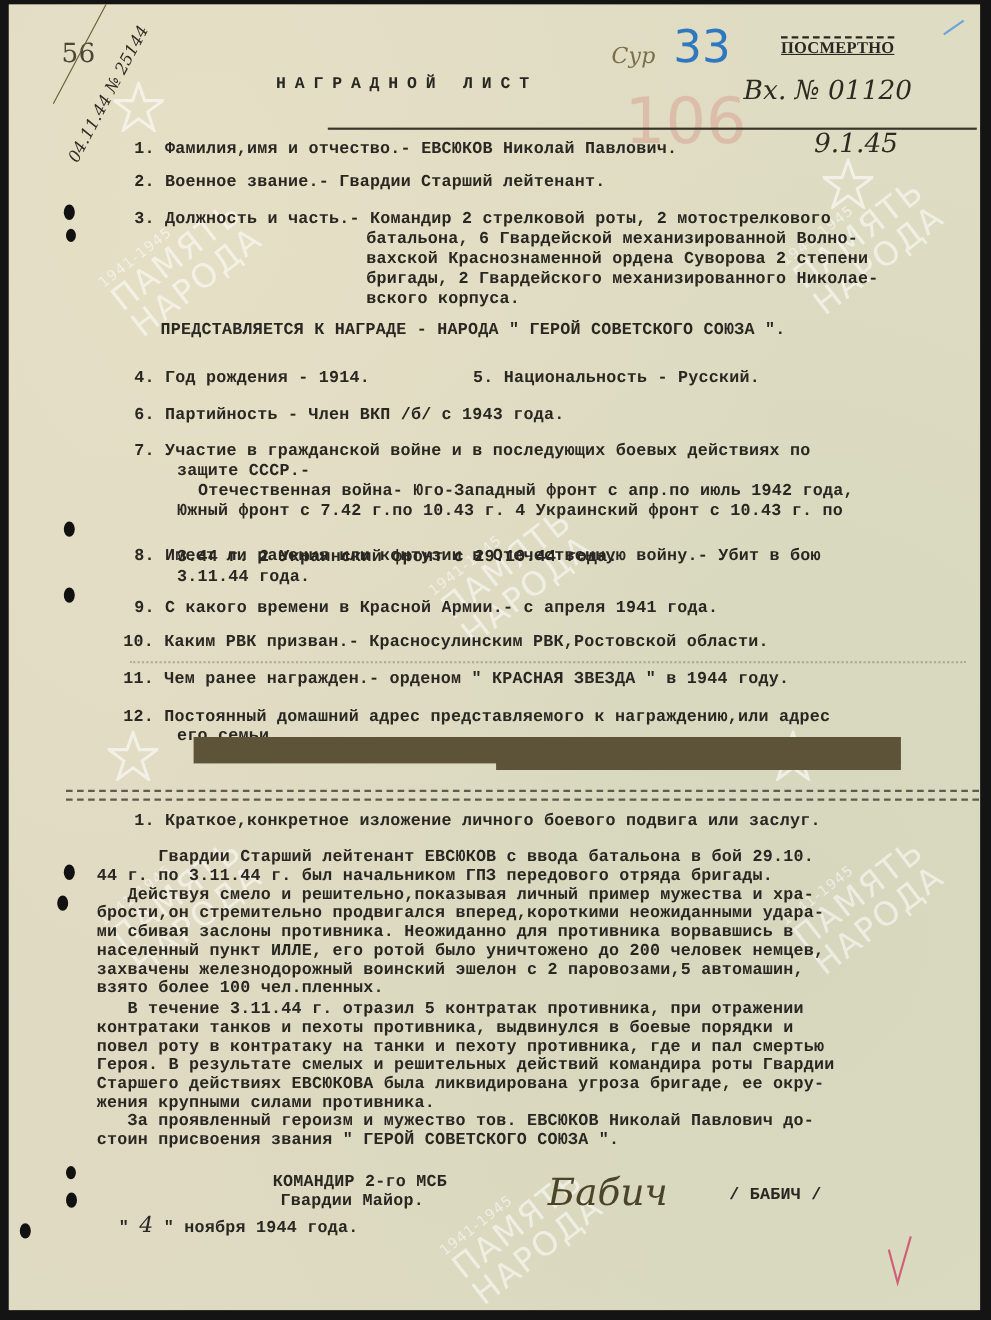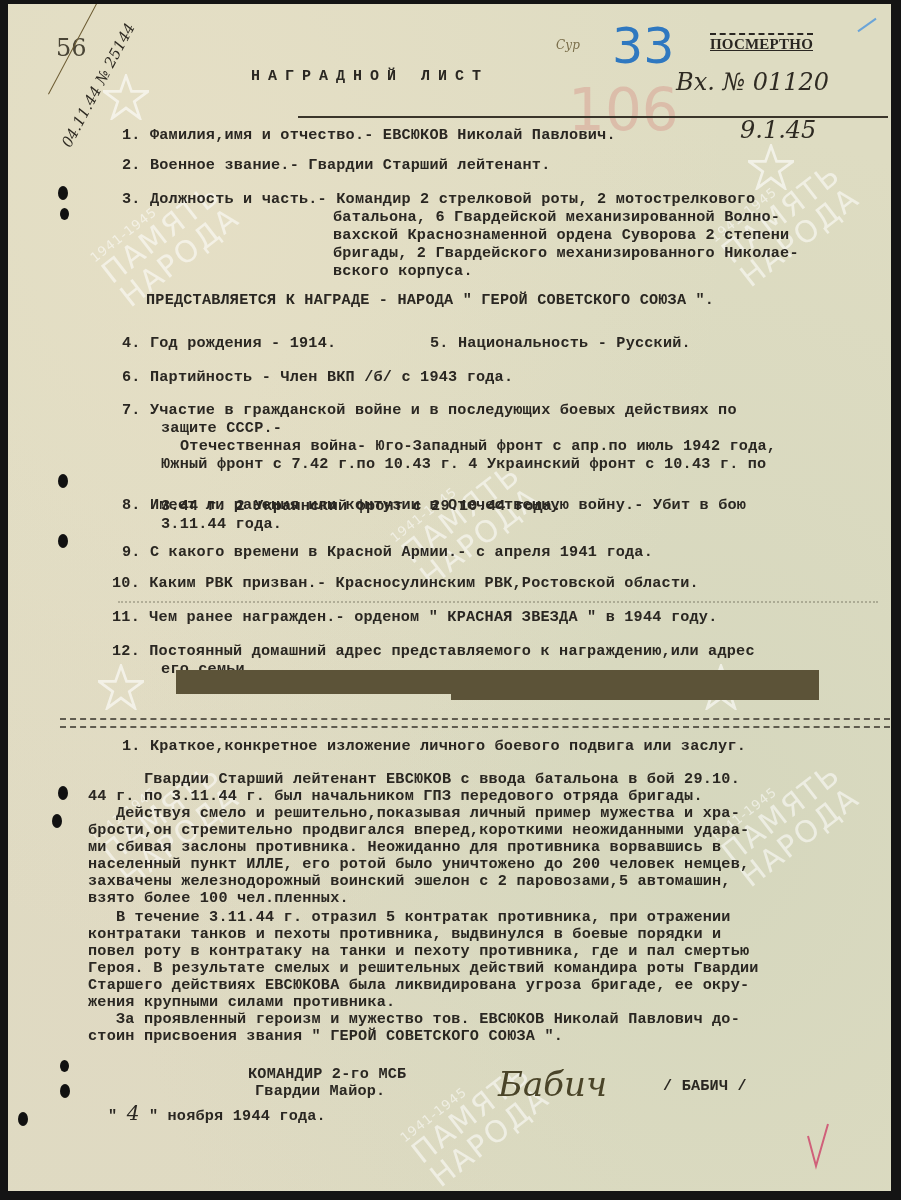--- a/index.html
+++ b/index.html
@@ -117,22 +117,22 @@
   <div class="hole" style="left:52px; top:1056px; width:9px; height:12px;"></div>
   <div class="hole" style="left:52px; top:1080px; width:10px; height:14px;"></div>
   <div class="hole" style="left:10px; top:1108px; width:10px; height:14px;"></div>
 
   <div class="hw" style="left:48px; top:30px; font-size:24px; font-style:normal; color:#4a4536;">56</div>
   <div style="position:absolute; left:40px; top:90px; width:130px; height:1px; background:#6b5a30; transform:rotate(-62deg); transform-origin:left top;"></div>
   <div class="hw" style="left:50px; top:138px; font-size:15px; color:#2e2a22; transform:rotate(-62deg); transform-origin:left top;">04.11.44 № 25144</div>
 
   <div class="tw title" style="left:243px; top:64px;">НАГРАДНОЙ ЛИСТ</div>
 
-  <div class="hw" style="left:548px; top:34px; font-size:12px; color:#7a6e4a;">Сур</div>
-  <div class="hw" style="left:604px; top:14px; font-size:49px; font-style:normal; color:#2f78c0; font-family:'DejaVu Sans', sans-serif;">33</div>
+  <div class="hw" style="left:548px; top:34px; font-size:20px; color:#7a6e4a;">Сур</div>
+  <div class="hw" style="left:604px; top:14px; font-size:41px; font-style:normal; color:#2f78c0; font-family:'DejaVu Sans', sans-serif;">33</div>
   <div class="tw" style="left:702px; top:29px; font-family:'Liberation Serif', serif; font-size:15px; text-decoration:underline; border-top:2px dashed #2a2722; padding-top:1px;">ПОСМЕРТНО</div>
   <div style="position:absolute; left:848px; top:20px; width:22px; height:2px; background:#6aa4d8; transform:rotate(-35deg);"></div>
   <div class="hw" style="left:560px; top:72px; font-size:58px; font-style:normal; color:rgba(215,150,140,0.45); font-family:'DejaVu Sans', sans-serif;">106</div>
   <div class="hw" style="left:668px; top:64px; font-size:24px; color:#2e2a22;">Вх. № 01120</div>
   <div style="position:absolute; left:290px; top:112px; width:590px; height:2px; background:#3a352a;"></div>
   <div class="hw" style="left:732px; top:112px; font-size:24px; color:#2e2a22;">9.1.45</div>
 
   <div class="tw" style="left:114px; top:123px;"><span>1.</span> <span>Фамилия,имя и отчество.-</span> <span>ЕВСЮКОВ Николай Павлович.</span></div>
   <div class="tw" style="left:114px; top:153px;"><span>2.</span> <span>Военное звание.-</span> <span>Гвардии Старший лейтенант.</span></div>
   <div class="tw" style="left:114px; top:187px;"><span>3.</span> <span>Должность и часть.-</span> <span>Командир 2 стрелковой роты, 2 мотострелкового</span></div>

